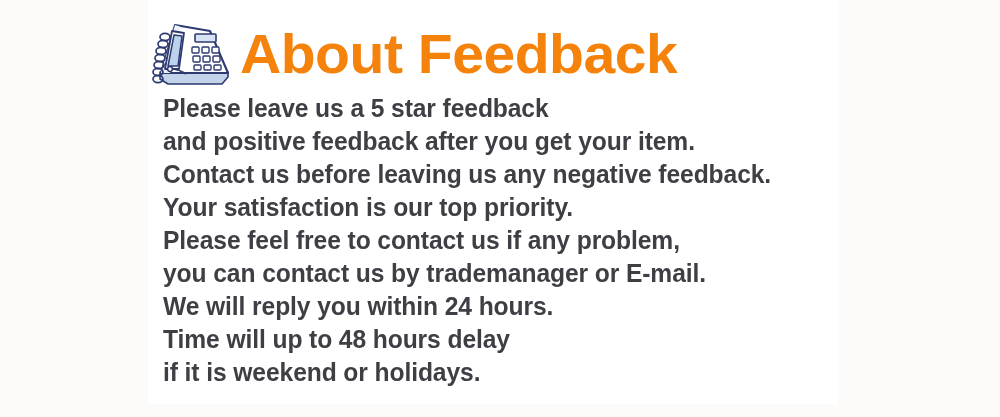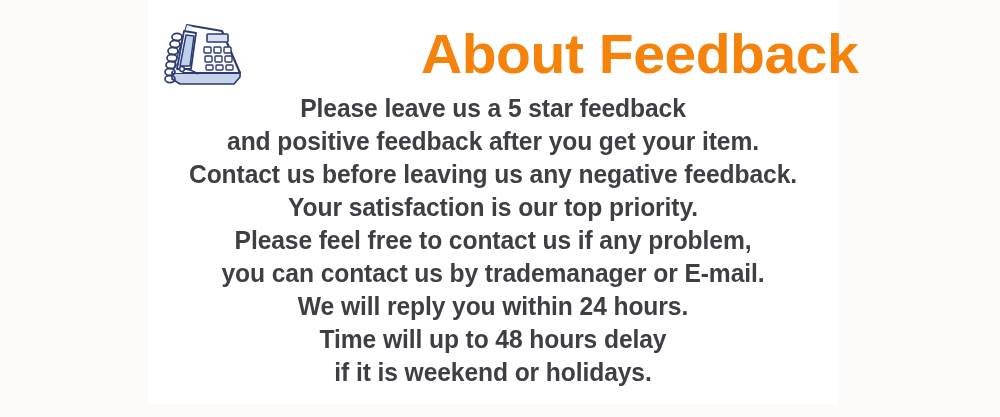--- a/index.html
+++ b/index.html
@@ -28,27 +28,27 @@
     top: 0;
     width: 690px;
     height: 404px;
     background: #ffffff;
     box-sizing: border-box;
   }
 
   
   #header-row {
     position: absolute;
-    left: 12px;
+    left: 0;
     top: 14px;
     width: 690px;
     height: 80px;
     display: flex;
     align-items: center;
-    justify-content: space-between;
+    justify-content: flex-start;
   }
 
   #fax-icon {
     width: 86px;
     height: 74px;
     flex: 0 0 auto;
     margin-right: 6px;
     display: block;
   }
 
@@ -63,21 +63,21 @@
     transform: scaleX(1.02);
     transform-origin: left center;
   }
 
   
   #body-lines {
     position: absolute;
     left: 10px;
     top: 92px;
     width: 670px;
-    text-align: center;
+    text-align: left;
   }
 
   .body-line {
     font-family: "Liberation Sans", sans-serif;
     font-size: 25px;
     font-weight: bold;
     color: #3e3e44;
     line-height: 33px;
     height: 33px;
     white-space: nowrap;

